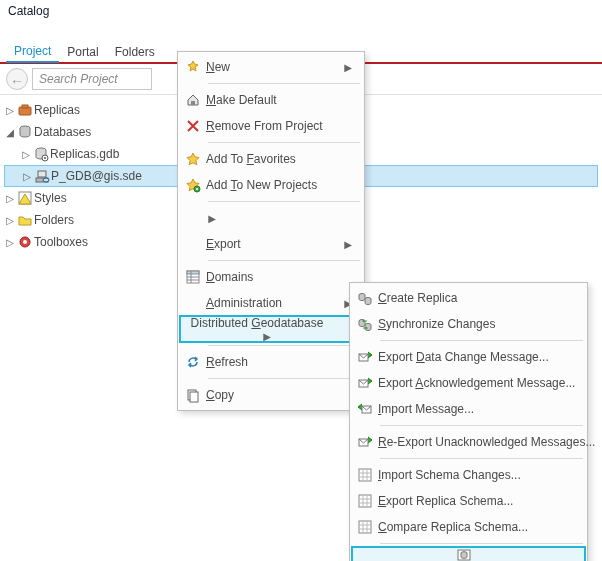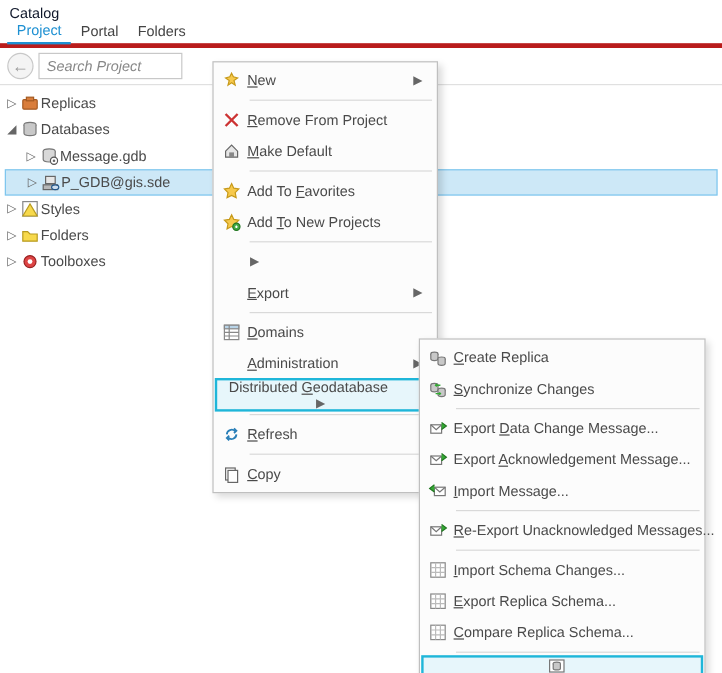--- a/index.html
+++ b/index.html
@@ -15,22 +15,23 @@
   }
   .panel-title {
     font-size: 12px;
     color: #0f172a;
     padding: 4px 8px 0 8px;
   }
   .tab-row {
     display: flex;
     align-items: flex-end;
     padding: 0 6px;
-    border-bottom: 4px solid #b91c1c;
+    border-bottom: 2px solid #b91c1c;
     height: 22px;
+    margin-top: 24px;
   }
   .tab-row .tab {
     padding: 2px 8px 3px 8px;
     color: #444;
     cursor: default;
   }
   .tab-row .tab.active {
     color: #1e90d2;
     border-bottom: 2px solid #1e90d2;
     margin-bottom: -1px;
@@ -273,21 +274,21 @@
       </span>
     <span>Databases</span>
   </div>
   <div class="tree-row indent1">
     <span class="twisty">▷</span>
     <span class="tree-icon">
         <svg width="16" height="16">
           <use href="#ic-gdb"></use>
         </svg>
       </span>
-    <span>Message.gdb</span>
+    <span>Replicas.gdb</span>
   </div>
   <div class="tree-row indent1 selected">
     <span class="twisty">▷</span>
     <span class="tree-icon">
         <svg width="16" height="16">
           <use href="#ic-sde"></use>
         </svg>
       </span>
     <span>P_GDB@gis.sde</span>
   </div>
@@ -327,32 +328,32 @@
           <use href="#ic-new"></use>
         </svg>
       </span>
     <span class="menu-label"><span class="underline-access">N</span>ew</span>
     <span class="sub-arrow">▶</span>
   </div>
   <div class="sep"></div>
   <div class="menu-item">
     <span class="menu-icon">
         <svg width="16" height="16">
+          <use href="#ic-home"></use>
+        </svg>
+      </span>
+    <span class="menu-label"><span class="underline-access">M</span>ake Default</span>
+  </div>
+  <div class="menu-item">
+    <span class="menu-icon">
+        <svg width="16" height="16">
           <use href="#ic-remove"></use>
         </svg>
       </span>
     <span class="menu-label"><span class="underline-access">R</span>emove From Project</span>
-  </div>
-  <div class="menu-item">
-    <span class="menu-icon">
-        <svg width="16" height="16">
-          <use href="#ic-home"></use>
-        </svg>
-      </span>
-    <span class="menu-label"><span class="underline-access">M</span>ake Default</span>
   </div>
   <div class="sep"></div>
   <div class="menu-item">
     <span class="menu-icon">
         <svg width="16" height="16">
           <use href="#ic-star"></use>
         </svg>
       </span>
     <span class="menu-label">Add To <span class="underline-access">F</span>avorites</span>
   </div>

